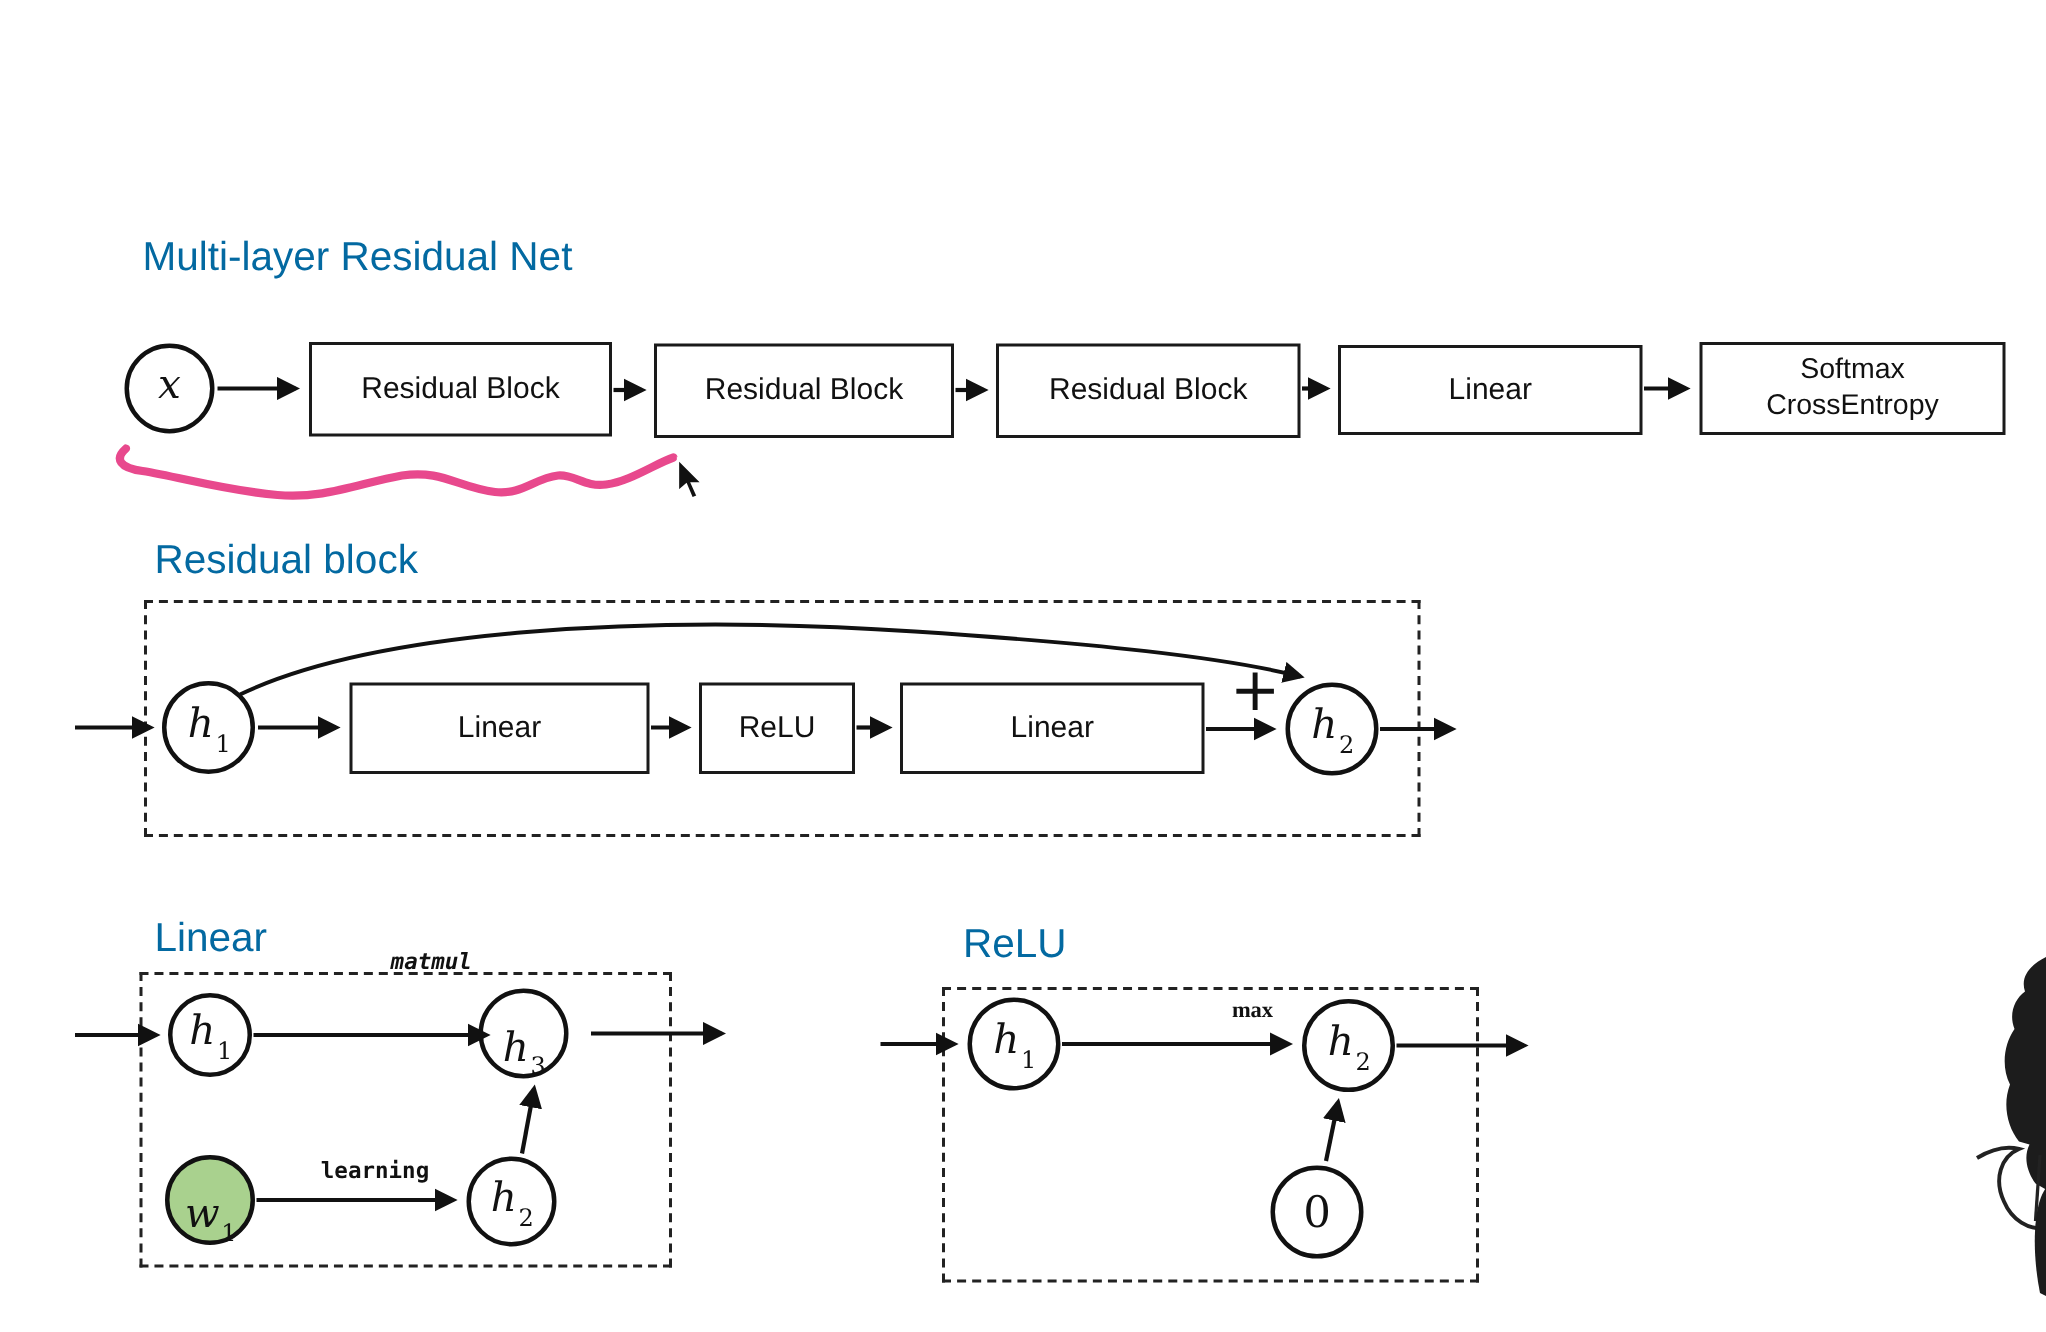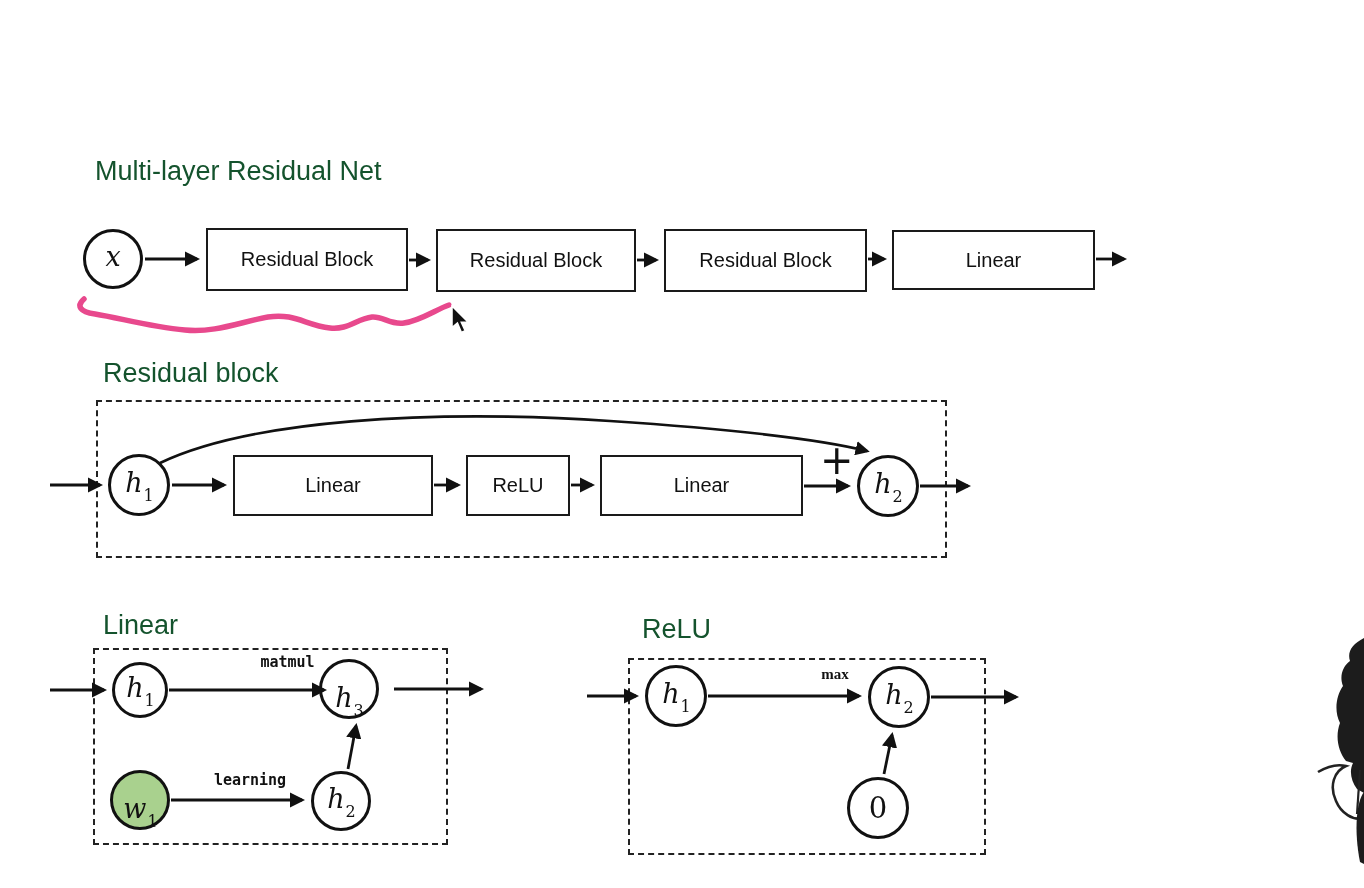--- a/index.html
+++ b/index.html
@@ -8,21 +8,21 @@
     font-family:"Liberation Sans",sans-serif;overflow:hidden;
   }
   
   .title-wrap{position:absolute;left:270px;top:22px;width:1080px;text-align:center;}
   .title-text{
     display:inline-block;font-weight:700;font-size:72px;line-height:1.0;
     color:#2e5597;transform:scaleX(0.8);transform-origin:50% 50%;
     letter-spacing:-1px;white-space:nowrap;
   }
   
-  .heading{position:absolute;font-size:27px;color:#14532d;white-space:nowrap;}
+  .heading{position:absolute;font-size:27px;color:#0369a1;white-space:nowrap;}
   
   .box{
     position:absolute;border:2.5px solid #1a1a1a;background:#fff;
     display:flex;flex-direction:column;align-items:center;justify-content:center;
     font-size:20px;color:#111;text-align:center;line-height:1.25;box-sizing:border-box;
   }
   .box.small-text{font-size:19px;}
   
   .circle{
     position:absolute;border:3px solid #111;border-radius:50%;background:#fff;
@@ -62,20 +62,24 @@
   </div>
   <div class="box" style="left:436px;top:229px;width:200px;height:63px;">
     <span>Residual Block</span>
   </div>
   <div class="box" style="left:664px;top:229px;width:203px;height:63px;">
     <span>Residual Block</span>
   </div>
   <div class="box" style="left:892px;top:230px;width:203px;height:60px;">
     <span>Linear</span>
   </div>
+  <div class="box small-text" style="left:1133px;top:228px;width:204px;height:62px;">
+    <span>Softmax</span>
+    <span>CrossEntropy</span>
+  </div>
 
   <div class="heading" style="left:103px;top:358px;">Residual block</div>
   <div class="dashed" style="left:96px;top:400px;width:851px;height:158px;"></div>
 
   <div class="circle" style="left:108px;top:454px;width:62px;height:62px;">
     <span class="math"><i>h</i><sub>1</sub></span>
   </div>
   <div class="box" style="left:233px;top:455px;width:200px;height:61px;">
     <span>Linear</span>
   </div>
@@ -89,21 +93,21 @@
   <div class="circle" style="left:857px;top:455px;width:62px;height:62px;">
     <span class="math"><i>h</i><sub>2</sub></span>
   </div>
 
   <div class="heading" style="left:103px;top:610px;">Linear</div>
   <div class="dashed" style="left:93px;top:648px;width:355px;height:197px;"></div>
 
   <div class="circle" style="left:112px;top:662px;width:56px;height:56px;">
     <span class="math"><i>h</i><sub>1</sub></span>
   </div>
-  <div class="mono" style="left:240px;top:653px;width:95px;">matmul</div>
+  <div class="mono" style="left:240px;top:632px;width:95px;font-style:italic;">matmul</div>
   <div class="circle" style="left:319px;top:659px;width:60px;height:60px;align-items:flex-end;">
     <span class="math"><i>h</i><sub>3</sub></span>
   </div>
   <div class="circle green" style="left:110px;top:770px;width:60px;height:60px;">
     <span class="math"><i>w</i><sub>1</sub></span>
   </div>
   <div class="mono" style="left:200px;top:771px;width:100px;">learning</div>
   <div class="circle" style="left:311px;top:771px;width:60px;height:60px;">
     <span class="math"><i>h</i><sub>2</sub></span>
   </div>

